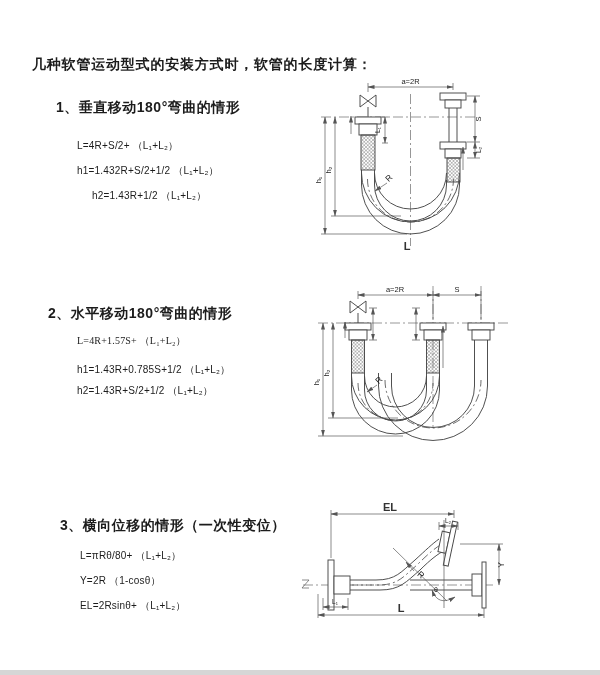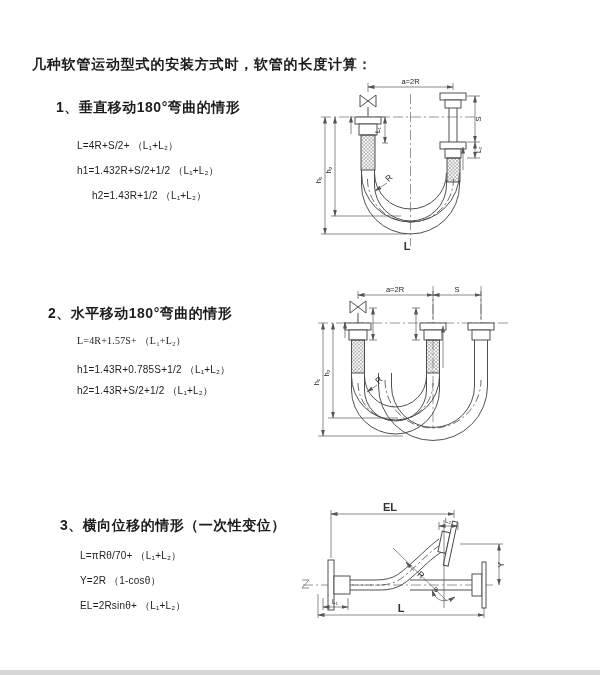--- a/index.html
+++ b/index.html
@@ -33,21 +33,21 @@
 <div class="abs f" id="f11">L=4R+S/2+ （L₁+L₂）</div>
 <div class="abs f" id="f12">h1=1.432R+S/2+1/2 （L₁+L₂）</div>
 <div class="abs f" id="f13">h2=1.43R+1/2 （L₁+L₂）</div>
 
 <div class="abs h" id="s2h">2、水平移动180°弯曲的情形</div>
 <div class="abs f" id="f21">L=4R+1.57S+ （L₁+L₂）</div>
 <div class="abs f" id="f22">h1=1.43R+0.785S+1/2 （L₁+L₂）</div>
 <div class="abs f" id="f23">h2=1.43R+S/2+1/2 （L₁+L₂）</div>
 
 <div class="abs h" id="s3h">3、横向位移的情形（一次性变位）</div>
-<div class="abs f" id="f31">L=πRθ/70+ （L₁+L₂）</div>
+<div class="abs f" id="f31">L=πRθ/80+ （L₁+L₂）</div>
 <div class="abs f" id="f32">Y=2R （1-cosθ）</div>
 <div class="abs f" id="f33">EL=2Rsinθ+ （L₁+L₂）</div>
 
 <svg id="d1" class="abs" width="265" height="190" viewBox="0 0 265 190">
   <defs>
     <marker id="ar1" markerWidth="7" markerHeight="5" refX="6.5" refY="2" orient="auto-start-reverse" markerUnits="userSpaceOnUse">
       <path d="M0,0 L7,2 L0,4 Z" fill="#555"></path>
     </marker>
     <pattern id="br1" width="3.5" height="3.5" patternUnits="userSpaceOnUse">
       <path d="M0,0 L3.5,3.5 M3.5,0 L0,3.5" stroke="#7a7a7a" stroke-width="0.5"></path>

